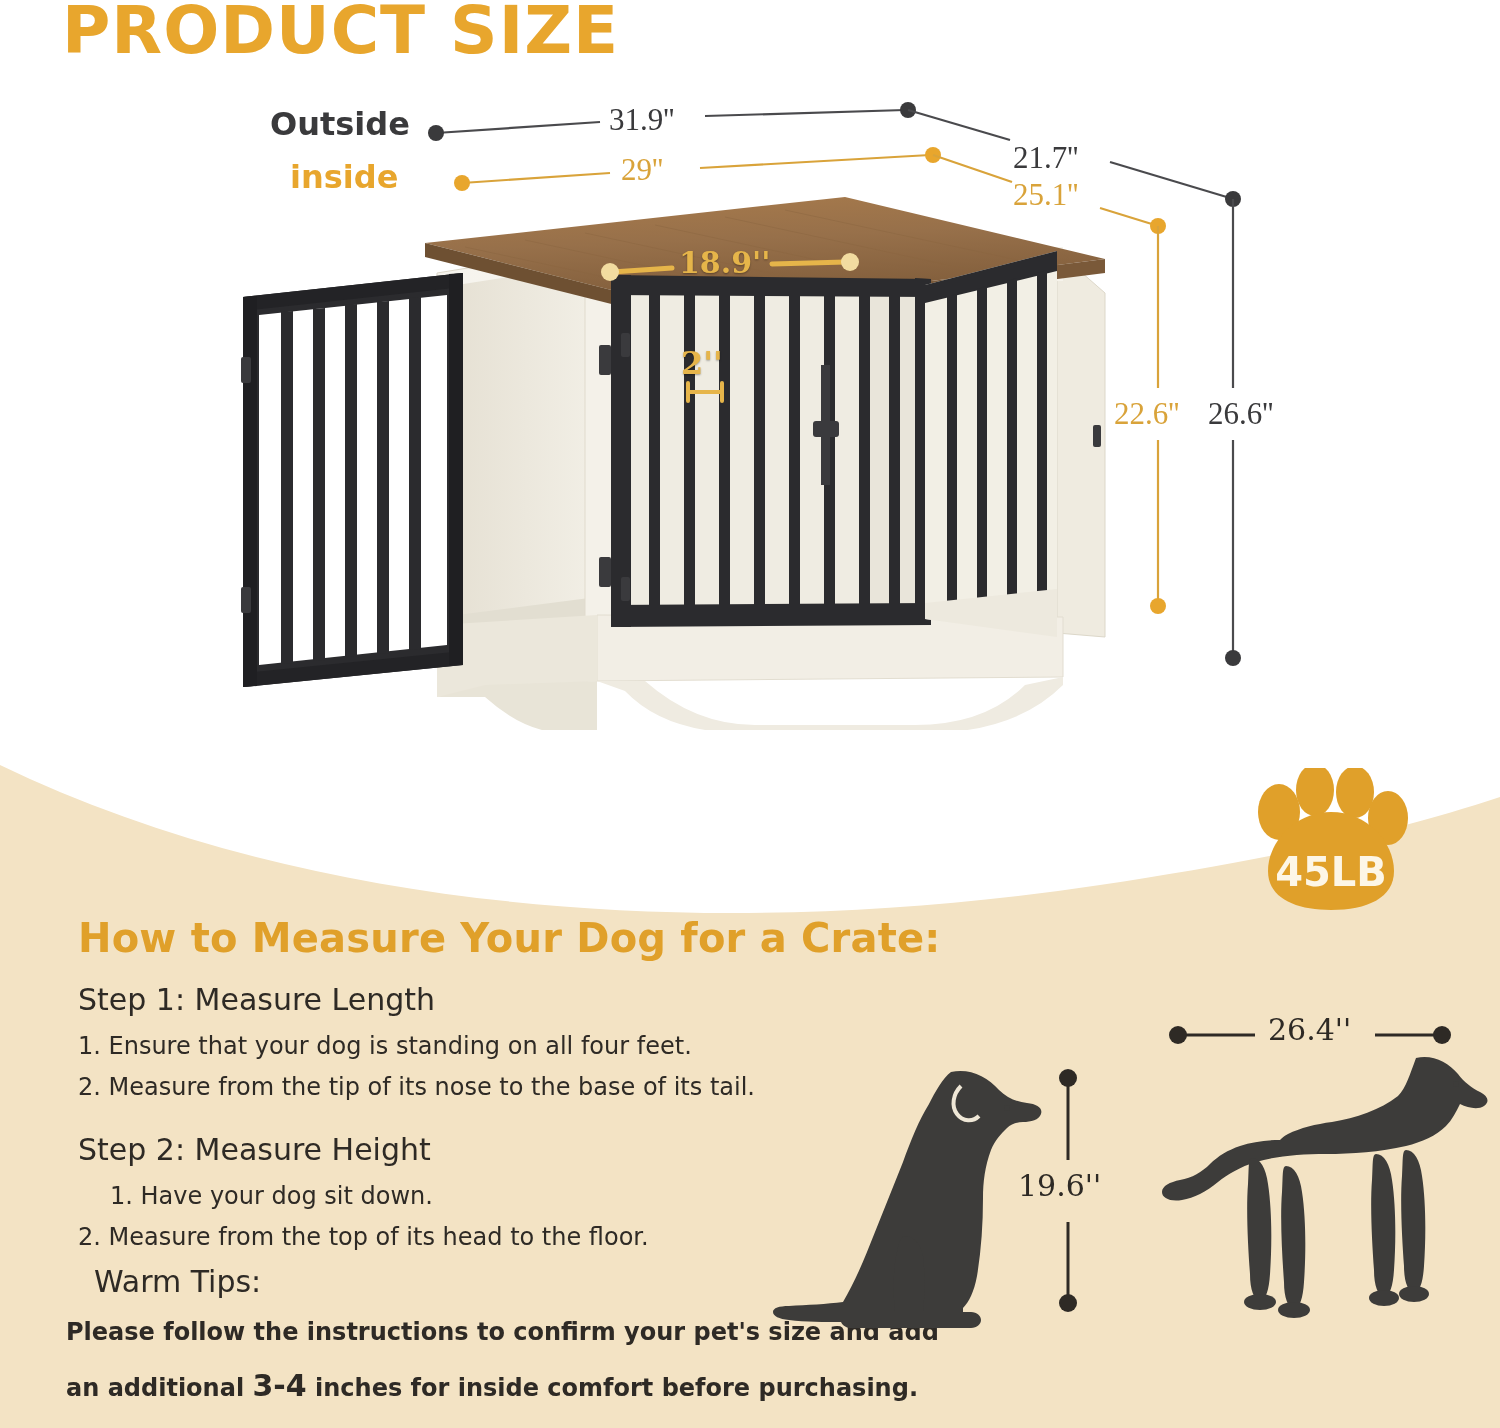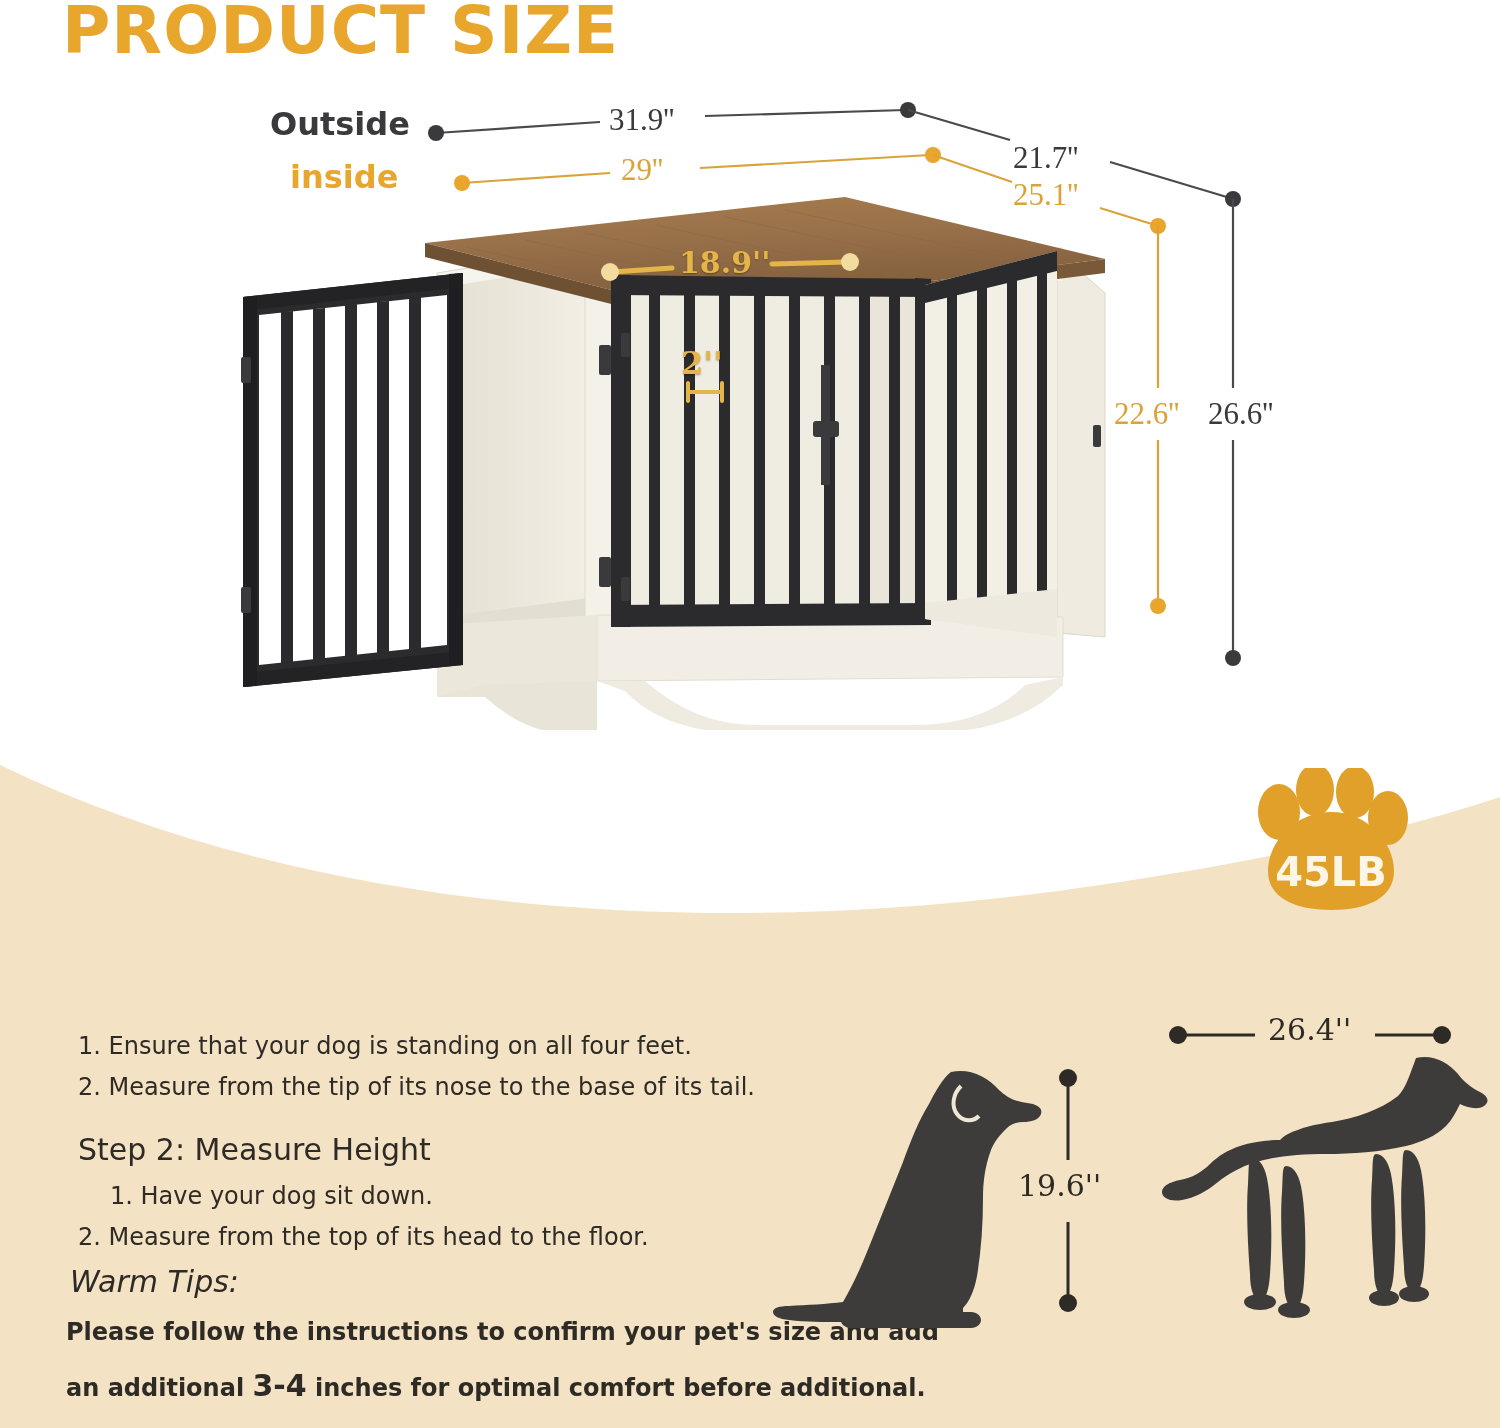--- a/index.html
+++ b/index.html
@@ -53,22 +53,22 @@
   }
   .step-h{
     position:absolute;left:78px;
     font-size:30px;color:#2E2A25;font-family:"DejaVu Sans", sans-serif;
   }
   .step-l{
     position:absolute;left:78px;
     font-size:24px;color:#2E2A25;font-family:"DejaVu Sans", sans-serif;
   }
   .tips-h{
-    position:absolute;left:70px;top:1264px;
-    font-size:30px;color:#2E2A25;font-family:"DejaVu Sans", sans-serif;font-style:italic;
+    position:absolute;left:94px;top:1264px;
+    font-size:30px;color:#2E2A25;font-family:"DejaVu Sans", sans-serif;
   }
   .tips-b{
     position:absolute;left:66px;
     font-size:24px;font-weight:700;color:#2E2A25;
     font-family:"DejaVu Sans", sans-serif;
   }
   .big34{font-size:30px;font-weight:700;}
 
   .dimtext-dog{
     position:absolute;font-family:"DejaVu Serif", serif;
@@ -292,32 +292,34 @@
   <svg style="position:absolute;left:1243px;top:768px;width:170px;height:148px;" viewBox="0 0 170 148">
     <ellipse cx="36" cy="44" rx="21" ry="28" fill="#E0A02A"></ellipse>
     <ellipse cx="72" cy="22" rx="19" ry="26" fill="#E0A02A"></ellipse>
     <ellipse cx="112" cy="24" rx="19" ry="26" fill="#E0A02A"></ellipse>
     <ellipse cx="145" cy="50" rx="20" ry="27" fill="#E0A02A"></ellipse>
     <path d="M88,44 C124,44 151,74 151,103 C151,130 124,142 88,142
              C52,142 25,130 25,103 C25,74 52,44 88,44 Z" fill="#E0A02A"></path>
     <text x="88" y="118" text-anchor="middle" font-family="DejaVu Sans, sans-serif" font-size="40" font-weight="700" fill="#FDF6E6">45LB</text>
   </svg>
 
-
+  <div class="h2-gold">How to Measure Your Dog for a Crate:</div>
+
+  <div class="step-h" style="top:982px;">Step 1: Measure Length</div>
   <div class="step-l" style="top:1032px;">1. Ensure that your dog is standing on all four feet.</div>
   <div class="step-l" style="top:1073px;">2. Measure from the tip of its nose to the base of its tail.</div>
 
   <div class="step-h" style="top:1132px;">Step 2: Measure Height</div>
   <div class="step-l" style="top:1182px;margin-left:32px;">1. Have your dog sit down.</div>
   <div class="step-l" style="top:1223px;">2. Measure from the top of its head to the floor.</div>
 
   <div class="tips-h">Warm Tips:</div>
   <div class="tips-b" style="top:1318px;">Please follow the instructions to confirm your pet's size and add</div>
   <div class="tips-b" style="top:1368px;">
-    <span>an additional </span><span class="big34">3-4</span><span> inches for optimal comfort before additional.</span>
+    <span>an additional </span><span class="big34">3-4</span><span> inches for inside comfort before purchasing.</span>
   </div>
 
   <svg style="position:absolute;left:755px;top:1040px;width:310px;height:300px;" viewBox="0 0 310 300">
     <path fill="#3D3C3A" d="M196,32 C214,28 232,36 244,50 C252,58 262,62 272,63
       C282,64 288,68 286,74 C284,80 276,82 268,82 C262,82 256,84 252,88
       C246,94 240,100 236,110 C230,126 228,142 228,158 C228,186 226,212 222,236
       C219,252 214,262 208,268 L208,272 L216,272 C222,272 226,276 226,280
       C226,284 222,288 216,288 L96,288 C92,288 88,286 86,282
       C70,282 50,282 34,280 C24,279 18,276 18,272 C18,268 24,266 34,266
       C52,265 72,264 88,262 C96,248 104,232 112,212 C124,182 136,152 148,122

